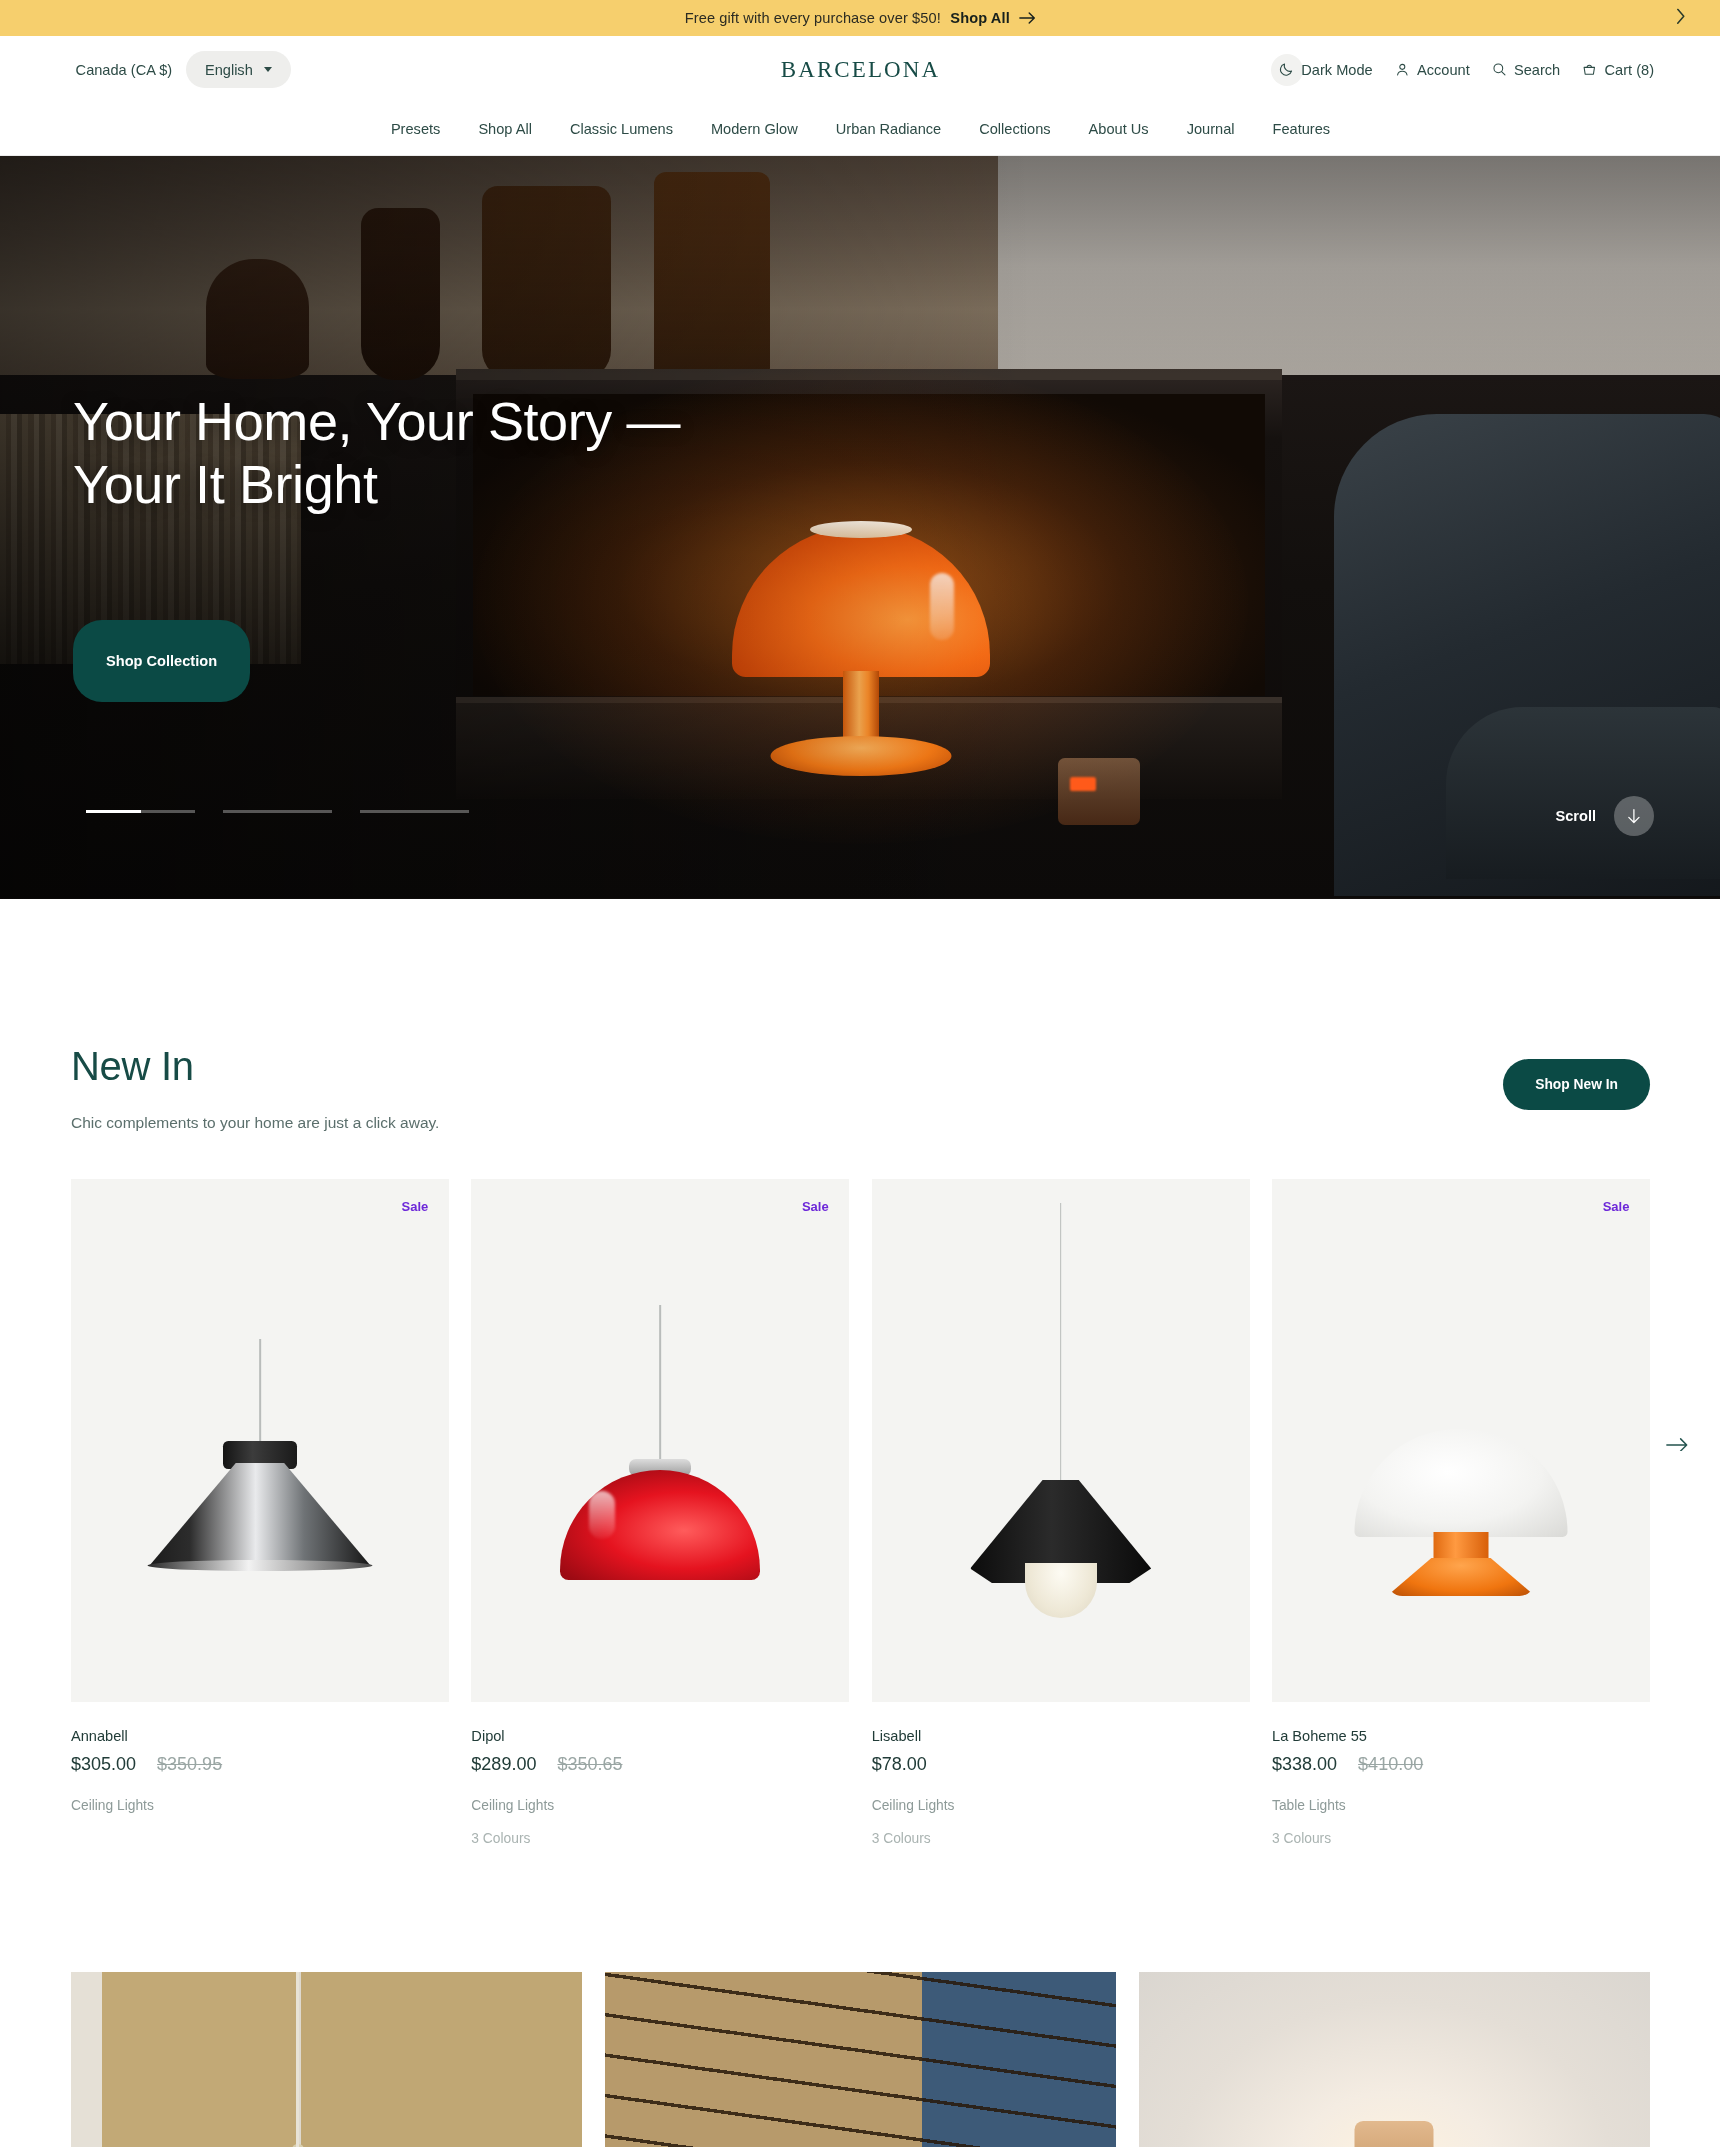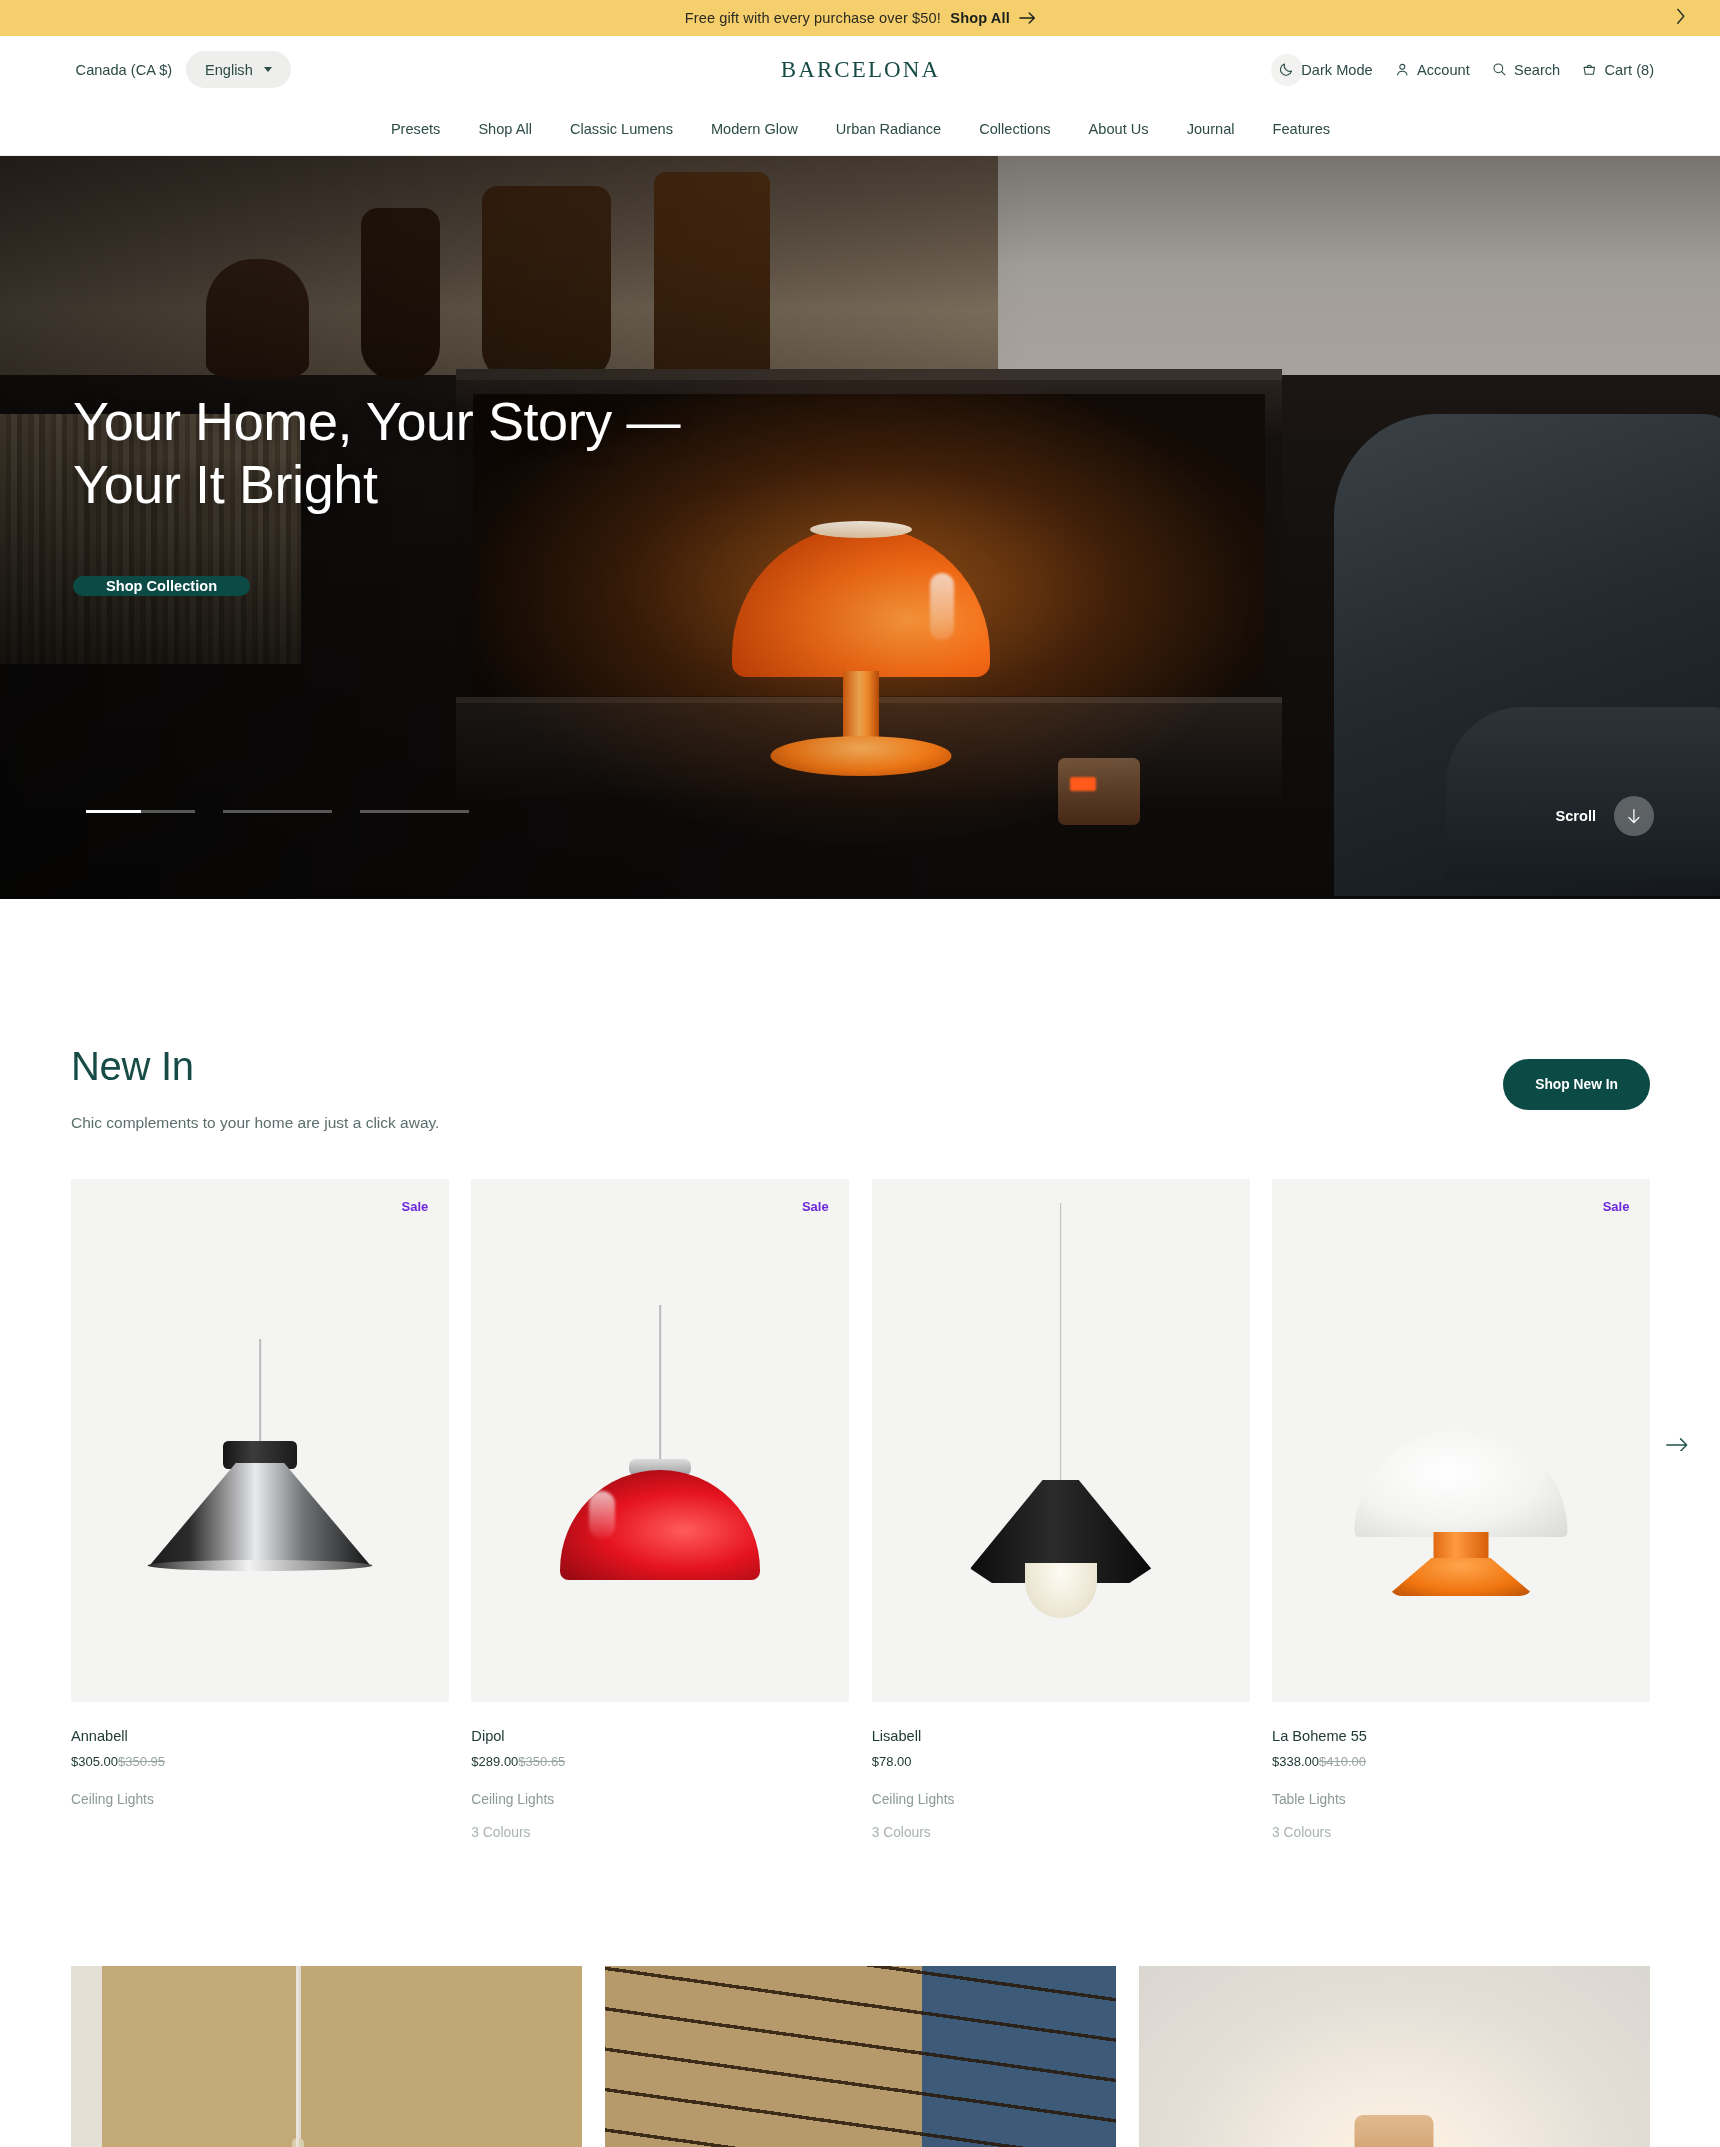--- a/index.html
+++ b/index.html
@@ -179,24 +179,24 @@
     position:absolute; inset:0;
     background:linear-gradient(90deg,rgba(0,0,0,.55) 0%,rgba(0,0,0,.18) 38%,rgba(0,0,0,0) 60%),
                linear-gradient(180deg,rgba(0,0,0,.35) 0%,rgba(0,0,0,0) 30%);
   }
   .hero-content{ position:absolute; left:73px; top:234px; z-index:5; }
   .hero-title{
     font-size:54px; line-height:1.17; color:#fff; font-weight:400;
     letter-spacing:-0.4px; text-shadow:0 1.7px 15.5px rgba(0,0,0,.45);
   }
   .hero-cta{
-    display:inline-block; margin-top:60px;
+    display:inline-block; margin-top:104px;
     background:#0b4a45; color:#fff; border:none; cursor:pointer;
     font-family:inherit; font-size:14.6px; font-weight:700;
-    padding:2px 33px; border-radius:29px;
+    padding:33px 33px; border-radius:29px;
   }
   .hero-dots{ position:absolute; left:86px; bottom:86px; display:flex; gap:28px; z-index:5;}
   .dot{ width:109px;height:3.4px;background:rgba(255,255,255,.32); }
   .dot .fill{ display:block;height:100%;background:#fff; }
   .hero-scroll{
     position:absolute; right:67px; bottom:63px; display:flex;align-items:center;gap:18px;z-index:5;
     background:none;border:none;cursor:pointer;font-family:inherit;
   }
   .hero-scroll-label{ color:#fff; font-size:14.6px; font-weight:700; }
   .hero-scroll-circle{
@@ -226,21 +226,21 @@
   .card-media{
     position:relative; background:#f4f4f2; height:523px;
     display:flex; align-items:center; justify-content:center; overflow:hidden;
   }
   .badge{
     position:absolute; top:20px; right:20.6px;
     font-size:13px; font-weight:700; color:#6d28d9;
   }
   .card-info{ padding-top:26px; }
   .card-name{ font-size:14.6px; color:#213c38; }
-  .card-price-row{ margin-top:10.3px; font-size:13px; color:#213c38; display:flex; gap:0; align-items:baseline;}
+  .card-price-row{ margin-top:10.3px; font-size:18px; color:#213c38; display:flex; gap:21px; align-items:baseline;}
   .price-old{ color:#9aa6a4; text-decoration:line-through; }
   .card-cat{ margin-top:22.4px; font-size:13.8px; color:#8d9a98; }
   .card-colours{ margin-top:18px; font-size:13.8px; color:#a9b3b1; }
   .carousel-next{
     position:absolute; right:-47px; top:247px;
     width:40px;height:40px; background:none;border:none;cursor:pointer;
     display:flex;align-items:center;justify-content:center;color:#23534e;
   }
 
   

